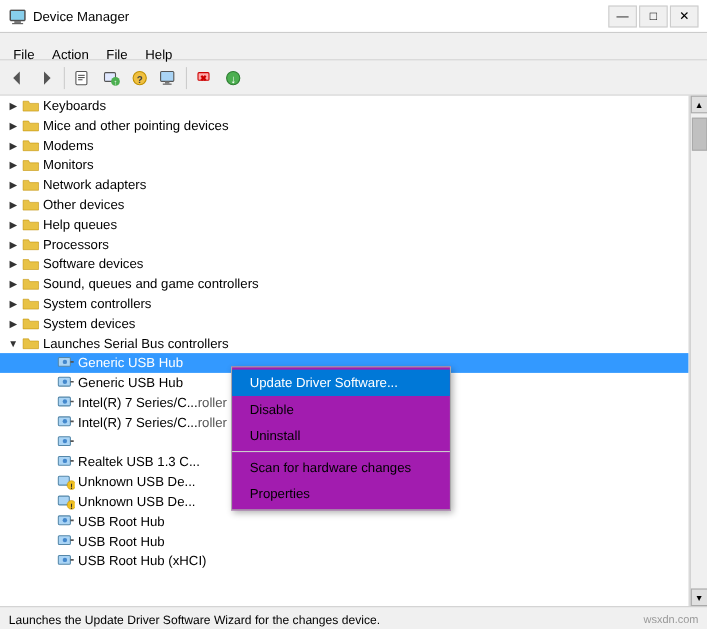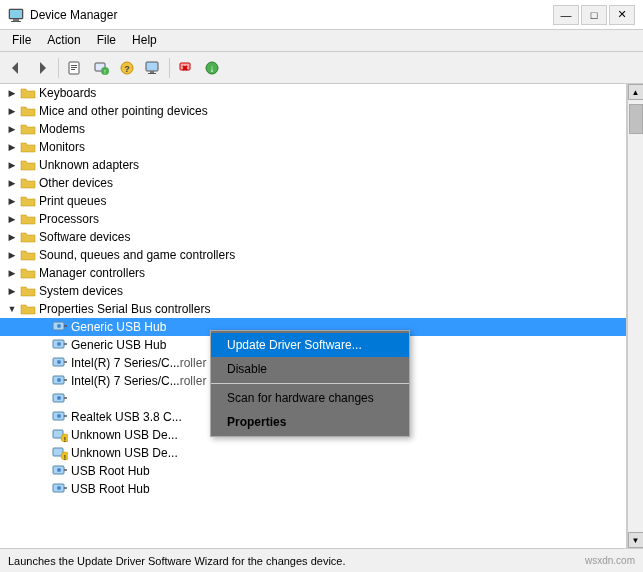--- a/index.html
+++ b/index.html
@@ -40,21 +40,21 @@
       border: 1px solid #ccc;
       display: flex;
       align-items: center;
       justify-content: center;
       cursor: pointer;
       font-size: 11px;
     }
     .menubar {
       background: #f0f0f0;
       display: flex;
-      padding: 2px 4px;
+      padding: 12px 4px;
       border-bottom: 1px solid #ccc;
       height: 22px;
     }
     .menu-item {
       padding: 1px 8px;
       cursor: pointer;
       font-size: 12px;
     }
     .toolbar {
       background: #f0f0f0;
@@ -159,36 +159,36 @@
       flex-shrink: 0;
     }
     .item-label {
       font-size: 12px;
     }
     
     .context-menu {
       position: absolute;
       left: 210px;
       top: 246px;
-      background: #737373;
+      background: #a21caf;
       border: 1px solid #aaa;
       box-shadow: 2px 2px 6px rgba(0,0,0,0.3);
       width: 200px;
       z-index: 100;
       padding: 2px 0;
     }
     .ctx-item {
       padding: 5px 16px;
       cursor: pointer;
       font-size: 12px;
       display: flex;
       align-items: center;
     }
     .ctx-item.highlighted { background: #0078d7; color: #fff; }
-    .ctx-item.bold { font-weight: bold; }
+    .ctx-item.bold { font-weight: normal; }
     .ctx-sep {
       height: 1px;
       background: #ccc;
       margin: 2px 0;
     }
   </style>
 </head>
 <body>
 
 <div class="title-bar">
@@ -313,39 +313,39 @@
           </span>
     <span class="item-label">Monitors</span>
         </div>
         <div class="tree-item">
           <span class="expand-icon" style="margin-left:4px;">▶</span>
     <span class="dev-icon">
             <svg width="16" height="16" viewBox="0 0 16 16">
       <path d="M1,4 L1,13 L15,13 L15,6 L7,6 L6,4 Z" fill="#e8c246" stroke="#c09000" stroke-width="0.5"></path>
     </svg>
           </span>
-    <span class="item-label">Unknown adapters</span>
+    <span class="item-label">Network adapters</span>
         </div>
         <div class="tree-item">
           <span class="expand-icon" style="margin-left:4px;">▶</span>
     <span class="dev-icon">
             <svg width="16" height="16" viewBox="0 0 16 16">
       <path d="M1,4 L1,13 L15,13 L15,6 L7,6 L6,4 Z" fill="#e8c246" stroke="#c09000" stroke-width="0.5"></path>
     </svg>
           </span>
     <span class="item-label">Other devices</span>
         </div>
         <div class="tree-item">
           <span class="expand-icon" style="margin-left:4px;">▶</span>
     <span class="dev-icon">
             <svg width="16" height="16" viewBox="0 0 16 16">
       <path d="M1,4 L1,13 L15,13 L15,6 L7,6 L6,4 Z" fill="#e8c246" stroke="#c09000" stroke-width="0.5"></path>
     </svg>
           </span>
-    <span class="item-label">Print queues</span>
+    <span class="item-label">Help queues</span>
         </div>
         <div class="tree-item">
           <span class="expand-icon" style="margin-left:4px;">▶</span>
     <span class="dev-icon">
             <svg width="16" height="16" viewBox="0 0 16 16">
       <path d="M1,4 L1,13 L15,13 L15,6 L7,6 L6,4 Z" fill="#e8c246" stroke="#c09000" stroke-width="0.5"></path>
     </svg>
           </span>
     <span class="item-label">Processors</span>
         </div>
@@ -367,39 +367,39 @@
           </span>
     <span class="item-label">Sound, queues and game controllers</span>
         </div>
         <div class="tree-item">
           <span class="expand-icon" style="margin-left:4px;">▶</span>
     <span class="dev-icon">
             <svg width="16" height="16" viewBox="0 0 16 16">
       <path d="M1,4 L1,13 L15,13 L15,6 L7,6 L6,4 Z" fill="#e8c246" stroke="#c09000" stroke-width="0.5"></path>
     </svg>
           </span>
-    <span class="item-label">Manager controllers</span>
+    <span class="item-label">System controllers</span>
         </div>
         <div class="tree-item">
           <span class="expand-icon" style="margin-left:4px;">▶</span>
     <span class="dev-icon">
             <svg width="16" height="16" viewBox="0 0 16 16">
       <path d="M1,4 L1,13 L15,13 L15,6 L7,6 L6,4 Z" fill="#e8c246" stroke="#c09000" stroke-width="0.5"></path>
     </svg>
           </span>
     <span class="item-label">System devices</span>
         </div>
         <div class="tree-item">
           <span class="expand-icon" style="margin-left:4px;">▼</span>
     <span class="dev-icon">
             <svg width="16" height="16" viewBox="0 0 16 16">
       <path d="M1,4 L1,13 L15,13 L15,6 L7,6 L6,4 Z" fill="#e8c246" stroke="#c09000" stroke-width="0.5"></path>
     </svg>
           </span>
-    <span class="item-label">Properties Serial Bus controllers</span>
+    <span class="item-label">Launches Serial Bus controllers</span>
         </div>
         <div class="tree-item ctx-selected">
           <span style="display:inline-block;width:16px;margin-left:36px;"></span>
     <span class="dev-icon">
             <svg width="16" height="16" viewBox="0 0 16 16">
       <rect x="1" y="3" width="11" height="8" rx="1" fill="#aad4f5" stroke="#5588aa" stroke-width="1"></rect>
       <circle cx="7" cy="7" r="2" fill="#4488cc"></circle>
       <line x1="12" y1="7" x2="15" y2="7" stroke="#555" stroke-width="1.5"></line>
     </svg>
           </span>
@@ -452,21 +452,21 @@
         </div>
         <div class="tree-item">
           <span style="display:inline-block;width:16px;margin-left:36px;"></span>
     <span class="dev-icon">
             <svg width="16" height="16" viewBox="0 0 16 16">
       <rect x="1" y="3" width="11" height="8" rx="1" fill="#aad4f5" stroke="#5588aa" stroke-width="1"></rect>
       <circle cx="7" cy="7" r="2" fill="#4488cc"></circle>
       <line x1="12" y1="7" x2="15" y2="7" stroke="#555" stroke-width="1.5"></line>
     </svg>
           </span>
-    <span class="item-label">Realtek USB 3.8 C...</span>
+    <span class="item-label">Realtek USB 1.3 C...</span>
         </div>
         <div class="tree-item">
           <span style="display:inline-block;width:16px;margin-left:36px;"></span>
     <span class="dev-icon">
             <svg width="16" height="16" viewBox="0 0 16 16">
       <rect x="1" y="3" width="10" height="8" rx="1" fill="#aad4f5" stroke="#5588aa" stroke-width="1"></rect>
       <circle cx="13" cy="11" r="4" fill="#f0c020" stroke="#c09000" stroke-width="0.5"></circle>
       <text x="13" y="14.5" text-anchor="middle" font-size="7" font-weight="bold" fill="#333">!</text>
     </svg>
           </span>
@@ -498,25 +498,37 @@
           <span style="display:inline-block;width:16px;margin-left:36px;"></span>
     <span class="dev-icon">
             <svg width="16" height="16" viewBox="0 0 16 16">
       <rect x="1" y="3" width="11" height="8" rx="1" fill="#aad4f5" stroke="#5588aa" stroke-width="1"></rect>
       <circle cx="7" cy="7" r="2" fill="#4488cc"></circle>
       <line x1="12" y1="7" x2="15" y2="7" stroke="#555" stroke-width="1.5"></line>
     </svg>
           </span>
     <span class="item-label">USB Root Hub</span>
         </div>
+        <div class="tree-item">
+          <span style="display:inline-block;width:16px;margin-left:36px;"></span>
+    <span class="dev-icon">
+            <svg width="16" height="16" viewBox="0 0 16 16">
+      <rect x="1" y="3" width="11" height="8" rx="1" fill="#aad4f5" stroke="#5588aa" stroke-width="1"></rect>
+      <circle cx="7" cy="7" r="2" fill="#4488cc"></circle>
+      <line x1="12" y1="7" x2="15" y2="7" stroke="#555" stroke-width="1.5"></line>
+    </svg>
+          </span>
+    <span class="item-label">USB Root Hub (xHCI)</span>
+        </div>
       </div>
 
     <div class="context-menu" id="ctx-menu">
         <div class="ctx-item highlighted">Update Driver Software...</div>
         <div class="ctx-item">Disable</div>
+        <div class="ctx-item">Uninstall</div>
         <div class="ctx-sep"></div>
         <div class="ctx-item">Scan for hardware changes</div>
         <div class="ctx-item bold">Properties</div>
       </div>
   </div>
   <div class="scrollbar">
     <div class="scroll-arrow">▲</div>
     <div class="scroll-thumb"></div>
     <div style="flex:1"></div>
     <div class="scroll-arrow">▼</div>

